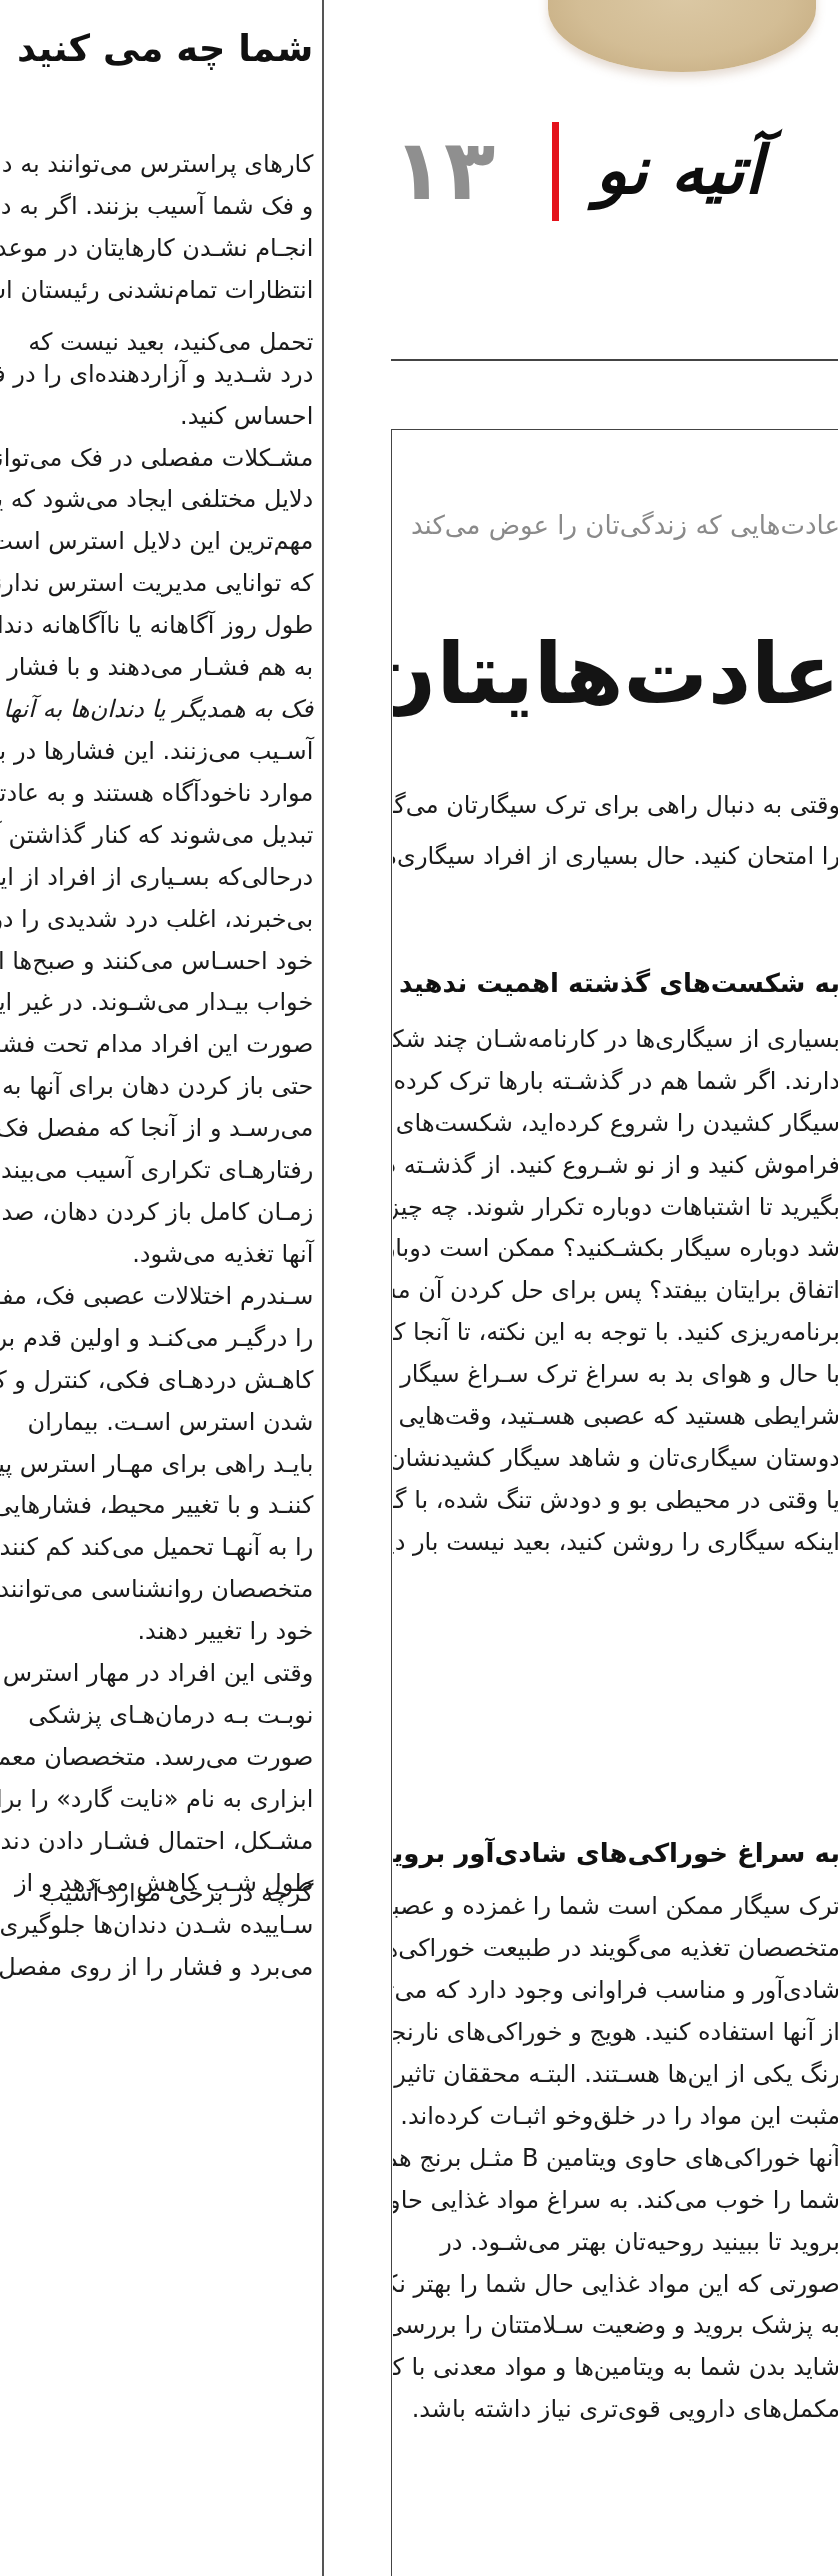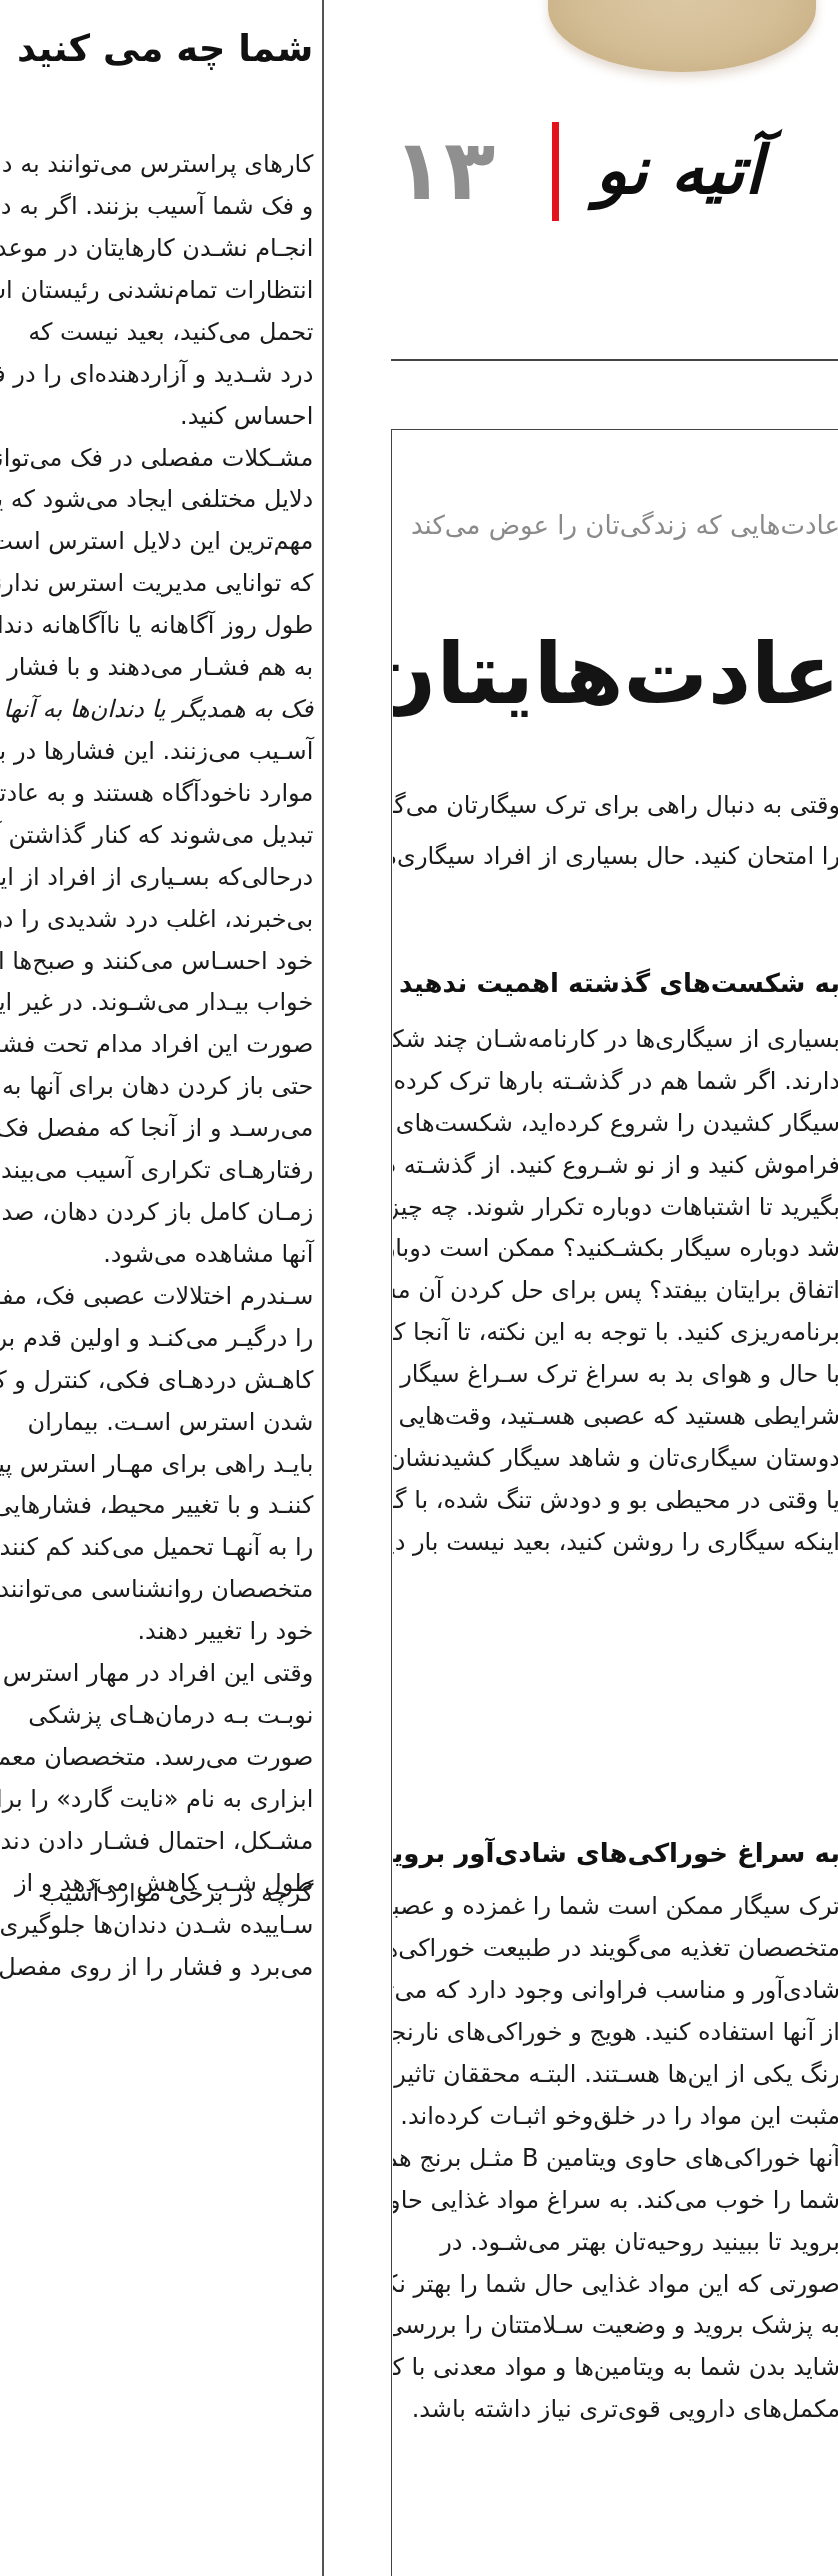--- a/index.html
+++ b/index.html
@@ -27,21 +27,21 @@
 </head>
 <body>
 
 <div class="leftcol">
   <div class="title">شما چه می کنید</div>
   <div id="left-lines">
       <div class="line" style="top: 143px;">کارهای پراسترس می‌توانند به دندان‌ها</div>
       <div class="line" style="top: 185px;">و فک شما آسیب بزنند. اگر به دلیل</div>
       <div class="line" style="top: 227px;">انجـام نشـدن کارهایتان در موعد مقرر یا</div>
       <div class="line" style="top: 269px;">انتظارات تمام‌نشدنی رئیستان استرس</div>
-      <div class="line" style="top: 311px; text-align: right;">تحمل می‌کنید، بعید نیست که</div>
+      <div class="line" style="top: 321px; text-align: right;">تحمل می‌کنید، بعید نیست که</div>
       <div class="line" style="top: 353px;">درد شـدید و آزاردهنده‌ای را در فک خود</div>
       <div class="line" style="top: 395px;">احساس کنید.</div>
       <div class="line" style="top: 437px;">مشـکلات مفصلی در فک می‌تواند به</div>
       <div class="line" style="top: 478px;">دلایل مختلفی ایجاد می‌شود که یکی از</div>
       <div class="line" style="top: 520px;">مهم‌ترین این دلایل استرس است. افرادی</div>
       <div class="line" style="top: 562px;">که توانایی مدیریت استرس ندارند در</div>
       <div class="line" style="top: 604px;">طول روز آگاهانه یا ناآگاهانه دندان‌ها را</div>
       <div class="line" style="top: 646px;">به هم فشـار می‌دهند و با فشار دادن</div>
       <div class="line" style="top: 688px; font-style: italic;">فک به همدیگر یا دندان‌ها به آنها</div>
       <div class="line" style="top: 730px;">آسـیب می‌زنند. این فشارها در بیشتر</div>
@@ -49,21 +49,21 @@
       <div class="line" style="top: 814px;">تبدیل می‌شوند که کنار گذاشتن آن دشوار است</div>
       <div class="line" style="top: 856px;">درحالی‌که بسـیاری از افراد از این عادت</div>
       <div class="line" style="top: 898px;">بی‌خبرند، اغلب درد شدیدی را در فک</div>
       <div class="line" style="top: 940px;">خود احسـاس می‌کنند و صبح‌ها از</div>
       <div class="line" style="top: 981px;">خواب بیـدار می‌شـوند. در غیر این</div>
       <div class="line" style="top: 1023px;">صورت این افراد مدام تحت فشار هستند و</div>
       <div class="line" style="top: 1065px;">حتی باز کردن دهان برای آنها به سختی</div>
       <div class="line" style="top: 1107px;">می‌رسـد و از آنجا که مفصل فک درگیر</div>
       <div class="line" style="top: 1149px;">رفتارهـای تکراری آسیب می‌بیند، در</div>
       <div class="line" style="top: 1191px;">زمـان کامل باز کردن دهان، صدایی در</div>
-      <div class="line" style="top: 1233px;">آنها مشاهده می‌شود.</div>
+      <div class="line" style="top: 1233px;">آنها تغذیه می‌شود.</div>
       <div class="line" style="top: 1275px;">سـندرم اختلالات عصبی فک، مفصل</div>
       <div class="line" style="top: 1317px;">را درگیـر می‌کنـد و اولین قدم برای</div>
       <div class="line" style="top: 1359px;">کاهـش دردهـای فکی، کنترل و کم</div>
       <div class="line" style="top: 1401px;">شدن استرس اسـت. بیماران</div>
       <div class="line" style="top: 1443px;">بایـد راهی برای مهـار استرس پیدا</div>
       <div class="line" style="top: 1484px;">کننـد و با تغییر محیط، فشارهایی</div>
       <div class="line" style="top: 1526px;">را به آنهـا تحمیل می‌کند کم کنند.</div>
       <div class="line" style="top: 1568px;">متخصصان روانشناسی می‌توانند استرس</div>
       <div class="line" style="top: 1610px;">خود را تغییر دهند.</div>
       <div class="line" style="top: 1652px;">وقتی این افراد در مهار استرس ناتوانند،</div>

